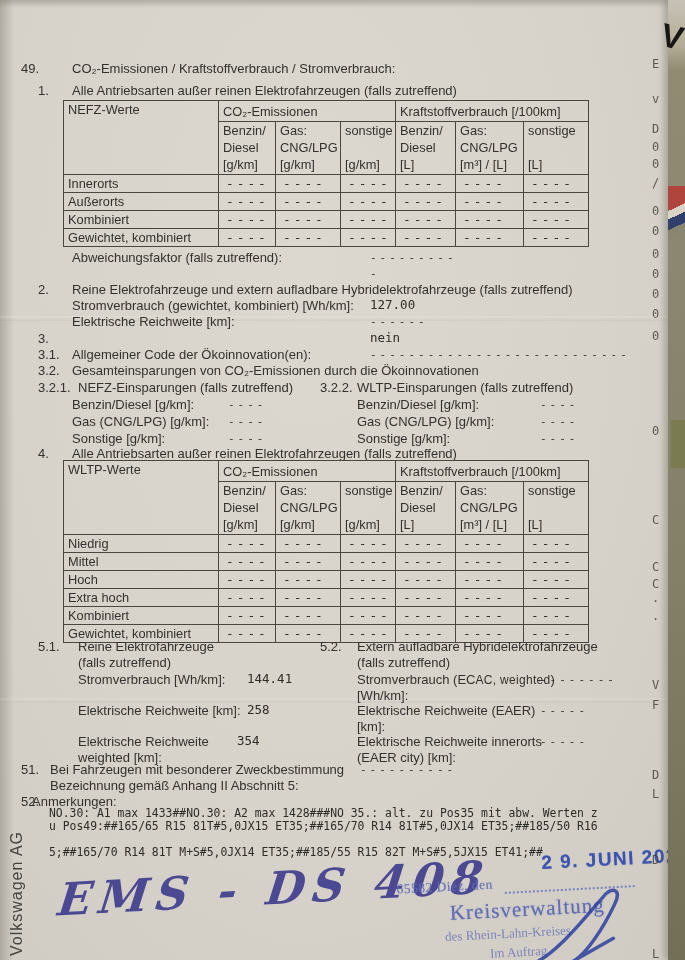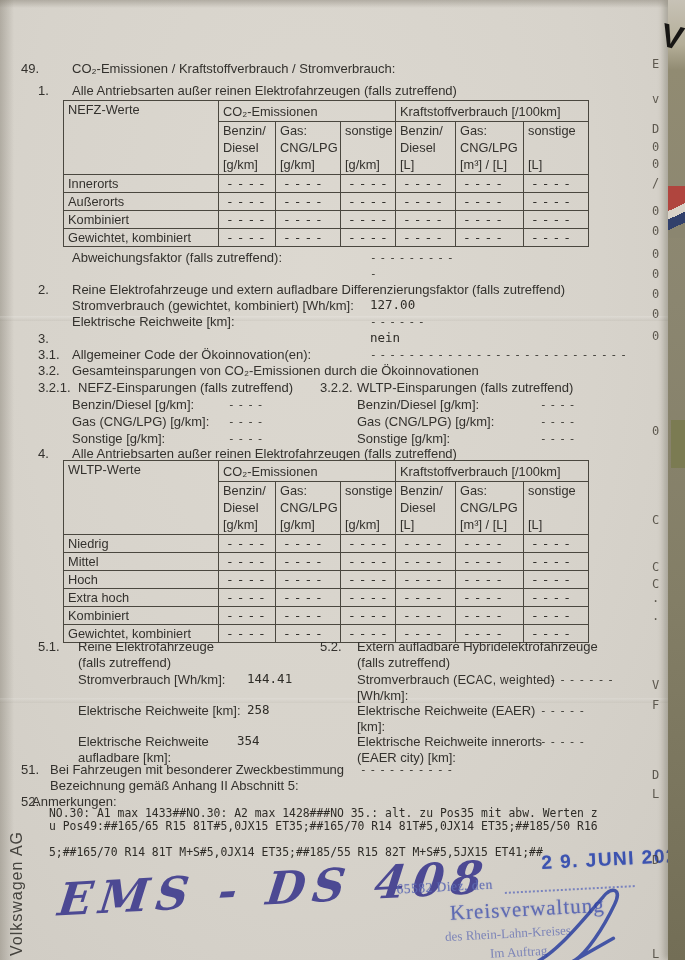--- a/index.html
+++ b/index.html
@@ -163,21 +163,21 @@
           <td class="cell dash">----</td>
         </tr>
       </tbody>
   </table>
 
   <div class="abs txt" style="left:72px;top:250px;">Abweichungsfaktor (falls zutreffend):</div>
   <div class="abs dash" style="left:370px;top:251px;">---------</div>
   <div class="abs dash" style="left:370px;top:267px;">-</div>
 
   <div class="abs num" style="left:38px;top:282px;">2.</div>
-  <div class="abs txt" style="left:72px;top:282px;">Reine Elektrofahrzeuge und extern aufladbare Differenzierungsfaktor (falls zutreffend)</div>
+  <div class="abs txt" style="left:72px;top:282px;">Reine Elektrofahrzeuge und extern aufladbare Hybridelektrofahrzeuge (falls zutreffend)</div>
   <div class="abs txt" style="left:72px;top:298px;">Stromverbrauch (gewichtet, kombiniert) [Wh/km]:</div>
   <div class="abs mono" style="left:370px;top:297px;">127.00</div>
   <div class="abs txt" style="left:72px;top:314px;">Elektrische Reichweite [km]:</div>
   <div class="abs dash" style="left:370px;top:315px;">------</div>
 
   <div class="abs num" style="left:38px;top:331px;">3.</div>
   <div class="abs mono" style="left:370px;top:330px;">nein</div>
 
   <div class="abs num" style="left:38px;top:347px;">3.1.</div>
   <div class="abs txt" style="left:72px;top:347px;">Allgemeiner Code der Ökoinnovation(en):</div>
@@ -314,21 +314,21 @@
   <div class="abs txt" style="left:78px;top:655px;">(falls zutreffend)</div>
   <div class="abs num" style="left:320px;top:639px;">5.2.</div>
   <div class="abs txt" style="left:357px;top:639px;">Extern aufladbare Hybridelektrofahrzeuge</div>
   <div class="abs txt" style="left:357px;top:655px;">(falls zutreffend)</div>
 
   <div class="abs txt" style="left:78px;top:672px;">Stromverbrauch [Wh/km]:</div>
   <div class="abs mono" style="left:247px;top:671px;">144.41</div>
   <div class="abs txt" style="left:78px;top:703px;">Elektrische Reichweite [km]:</div>
   <div class="abs mono" style="left:247px;top:702px;">258</div>
   <div class="abs txt" style="left:78px;top:734px;">Elektrische Reichweite</div>
-  <div class="abs txt" style="left:78px;top:750px;">aufladbare [km]:</div>
+  <div class="abs txt" style="left:78px;top:750px;">weighted [km]:</div>
   <div class="abs mono" style="left:237px;top:733px;">354</div>
 
   <div class="abs txt" style="left:357px;top:672px;">
     <span>Stromverbrauch (EC</span><span class="small-caps-note">AC, weighted</span><span>)</span>
   </div>
   <div class="abs dash" style="left:540px;top:673px;">--------</div>
   <div class="abs txt" style="left:357px;top:688px;">[Wh/km]:</div>
   <div class="abs txt" style="left:357px;top:703px;">Elektrische Reichweite (EAER)</div>
   <div class="abs dash" style="left:540px;top:704px;">-----</div>
   <div class="abs txt" style="left:357px;top:719px;">[km]:</div>

